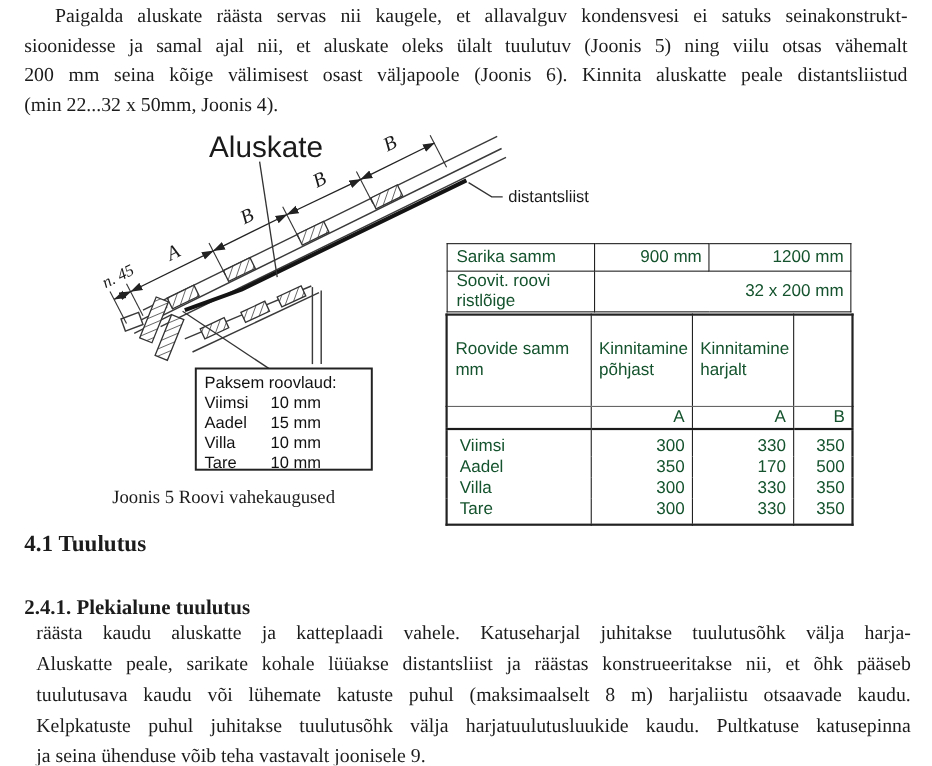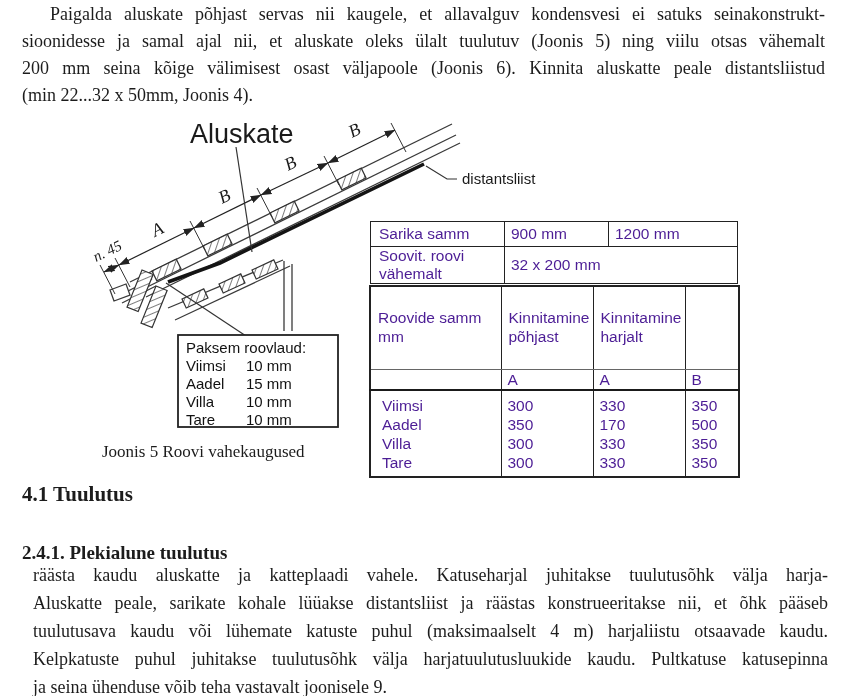--- a/index.html
+++ b/index.html
@@ -10,44 +10,44 @@
   .p2{left:33px;top:561px;width:795px;line-height:28px;}
   .line{text-align:justify;text-align-last:justify;white-space:normal;}
   .line.last{text-align-last:left;}
   .line.indent{text-indent:28px;}
   .caption{position:absolute;left:102px;top:442px;font-size:17px;font-weight:normal;}
   .h1{position:absolute;left:22px;top:482px;font-size:21px;font-weight:bold;}
   .h2{position:absolute;left:22px;top:532px;font-size:19px;font-weight:bold;margin-top:10px;}
   svg.fig{position:absolute;left:0;top:0;}
   
   table.dtab{position:absolute;border-collapse:collapse;table-layout:fixed;
-             font-family:"Liberation Sans",sans-serif;font-size:15.5px;color:#4c1d95;}
+             font-family:"Liberation Sans",sans-serif;font-size:15.5px;color:#14532d;margin-left:36px;}
   .t1{left:370px;top:221px;width:367px;}
   .t2{left:369px;top:285px;width:369px;}
   .dtab td{border:1.6px solid #222;padding:0 6px;height:24px;}
   .t1 td.lab{padding-left:8px;}
-  .ctr{text-align:left;}
+  .ctr{text-align:right;}
   
   .t2{border:2px solid #222;}
   .t2 td{border:none;border-left:1.6px solid #222;vertical-align:top;}
   .t2 td:first-child{border-left:none;}
   .t2 tr.hdr td{padding:21px 7px;height:40px;line-height:19px;border-bottom:1.5px solid #666;}
   .t2 tr.sub td{height:19px;padding:0 6px;border-bottom:2.6px solid #1a1a1a;vertical-align:middle;}
   .t2 tr.data td{height:19px;padding:0 6px;line-height:19px;}
   .t2 tr.data td.lab{padding-left:11px;}
   .t2 tr.first td{padding-top:5px;}
   .t2 tr.lastrow td{padding-bottom:4px;}
 </style>
 </head>
 <body>
 
 <div class="page">
 
   <div class="para p1">
-    <div class="line indent">Paigalda aluskate põhjast servas nii kaugele, et allavalguv kondensvesi ei satuks seinakonstrukt-</div>
+    <div class="line indent">Paigalda aluskate räästa servas nii kaugele, et allavalguv kondensvesi ei satuks seinakonstrukt-</div>
     <div class="line">sioonidesse ja samal ajal nii, et aluskate oleks ülalt tuulutuv (Joonis 5) ning viilu otsas vähemalt</div>
     <div class="line">200 mm seina kõige välimisest osast väljapoole (Joonis 6). Kinnita aluskatte peale distantsliistud</div>
     <div class="line last">(min 22...32 x 50mm, Joonis 4).</div>
   </div>
 
   <svg class="fig" width="847" height="470" viewBox="0 0 847 470" aria-hidden="true">
     <defs>
       <pattern id="hatch" patternUnits="userSpaceOnUse" width="6" height="6" patternTransform="rotate(45)">
         <rect width="6" height="6" fill="#fff"></rect>
         <line x1="0" y1="0" x2="0" y2="6" stroke="#444" stroke-width="1.4"></line>
@@ -143,21 +143,21 @@
         <col style="width:104px">
         <col style="width:129px">
       </colgroup>
     <tbody>
         <tr>
       <td class="lab">Sarika samm</td>
       <td class="ctr">900 mm</td>
       <td class="ctr">1200 mm</td>
     </tr>
     <tr>
-      <td class="lab">Soovit. roovi vähemalt</td>
+      <td class="lab">Soovit. roovi ristlõige</td>
       <td class="ctr" colspan="2">32 x 200 mm</td>
     </tr>
   </tbody>
     </table>
 
   <table class="dtab t2">
     <colgroup>
         <col style="width:131px">
         <col style="width:92px">
         <col style="width:92px">
@@ -203,18 +203,18 @@
   </tbody>
     </table>
 
   <div class="caption">Joonis 5 Roovi vahekaugused</div>
   <div class="h1">4.1 Tuulutus</div>
   <div class="h2">2.4.1. Plekialune tuulutus</div>
 
   <div class="para p2">
     <div class="line">räästa kaudu aluskatte ja katteplaadi vahele. Katuseharjal juhitakse tuulutusõhk välja harja-</div>
     <div class="line">Aluskatte peale, sarikate kohale lüüakse distantsliist ja räästas konstrueeritakse nii, et õhk pääseb</div>
-    <div class="line">tuulutusava kaudu või lühemate katuste puhul (maksimaalselt 4 m) harjaliistu otsaavade kaudu.</div>
+    <div class="line">tuulutusava kaudu või lühemate katuste puhul (maksimaalselt 8 m) harjaliistu otsaavade kaudu.</div>
     <div class="line">Kelpkatuste puhul juhitakse tuulutusõhk välja harjatuulutusluukide kaudu. Pultkatuse katusepinna</div>
     <div class="line last">ja seina ühenduse võib teha vastavalt joonisele 9.</div>
   </div>
 
 </div>
 
 </body></html>

